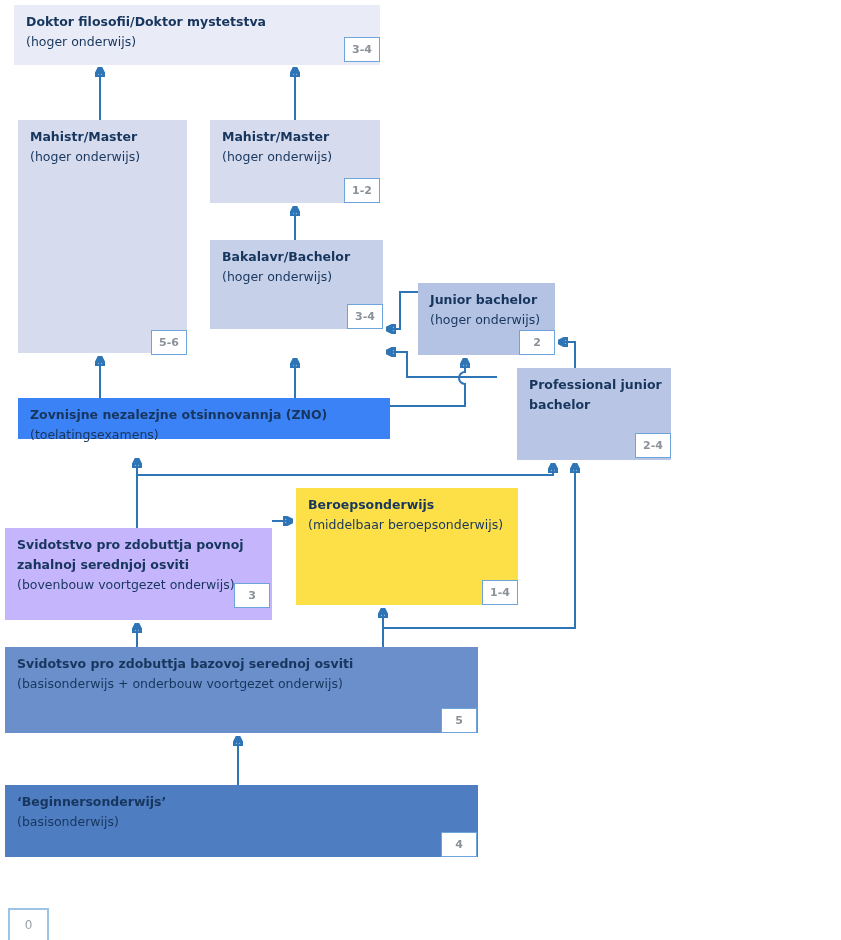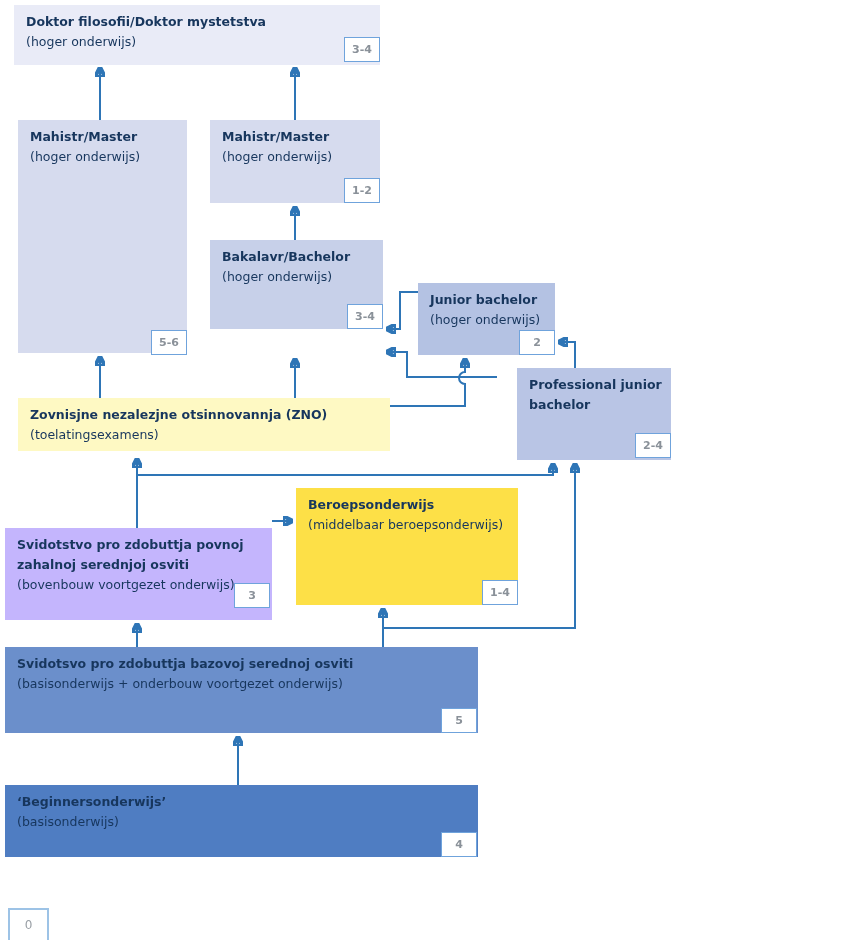--- a/index.html
+++ b/index.html
@@ -14,21 +14,21 @@
          border:1.5px solid #6FA3DC;color:#8a9199;font-size:11px;
          display:flex;align-items:center;justify-content:center;font-weight:bold;}
 
   
   .b-doktor        {left:14px; top:5px;   width:366px;height:60px; background:#E9EBF7;}
   .b-mahistr-left  {left:18px; top:120px; width:169px;height:233px;background:#D6DBEE;}
   .b-mahistr-right {left:210px;top:120px; width:170px;height:83px; background:#D6DBEE;}
   .b-bakalavr      {left:210px;top:240px; width:173px;height:89px;background:#C7D0E9;}
   .b-junior        {left:418px;top:283px; width:137px;height:72px; background:#B4C2E3;}
   .b-prof-junior   {left:517px;top:368px; width:154px;height:92px; background:#B9C5E5;}
-  .b-zno           {left:18px; top:398px; width:372px;height:53px; background:#fef9c3;}
+  .b-zno           {left:18px; top:398px; width:372px;height:41px; background:#3b82f6;}
   .b-beroeps       {left:296px;top:488px; width:222px;height:117px;background:#fde047;}
   .b-povnoj        {left:5px;  top:528px; width:267px;height:92px; background:#c4b5fd;}
   .b-bazovoj       {left:5px;  top:647px; width:473px;height:86px; background:#6B8FCB;}
   .b-beginners     {left:5px;  top:785px; width:473px;height:72px; background:#4F7DC2;}
 
   .badge-doktor        {right:0;bottom:3px;}
   .badge-mahistr-left  {right:0;bottom:-2px;}
   .badge-mahistr-right {right:0;bottom:0;}
   .badge-bakalavr      {right:0;bottom:0;}
   .badge-junior        {right:0;bottom:0;}

